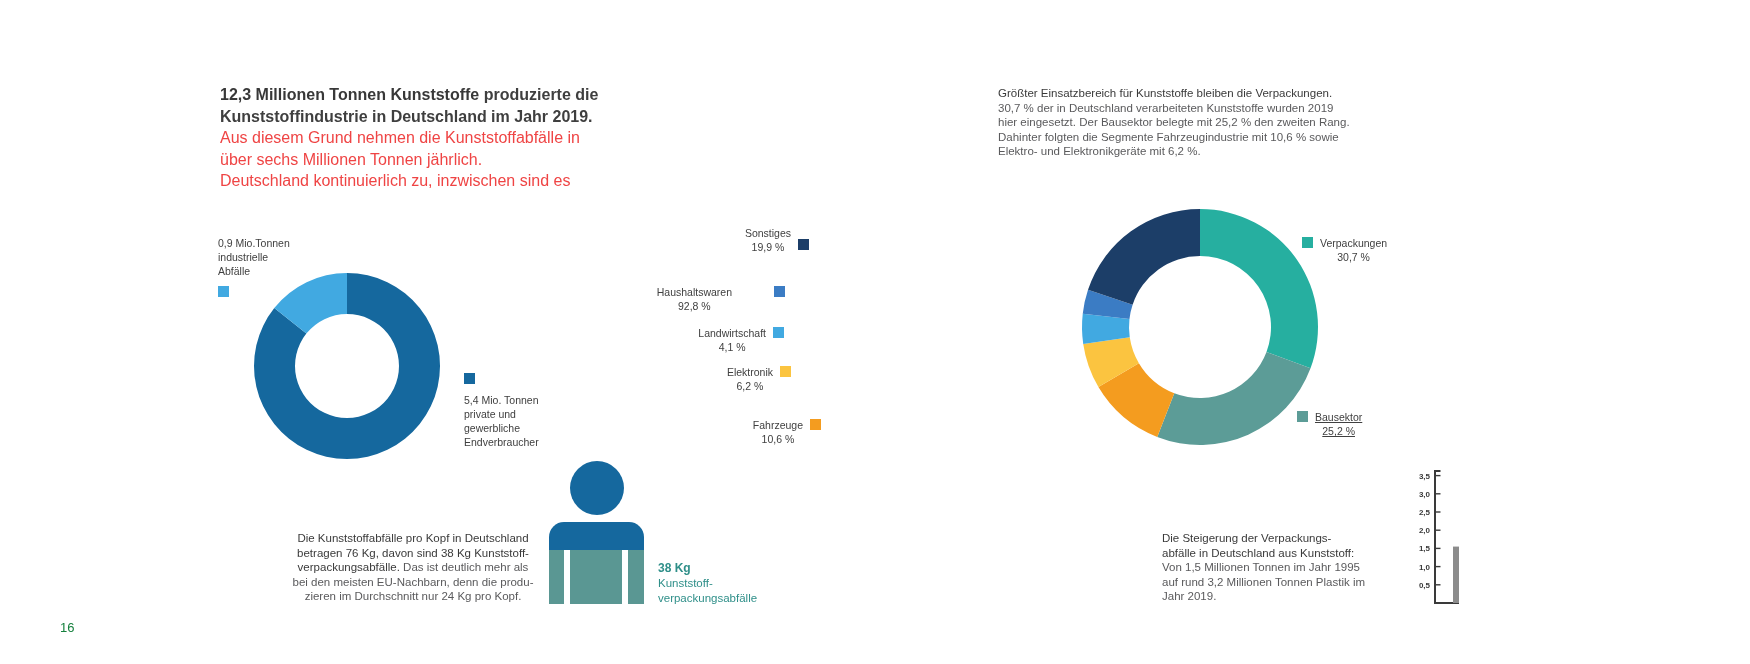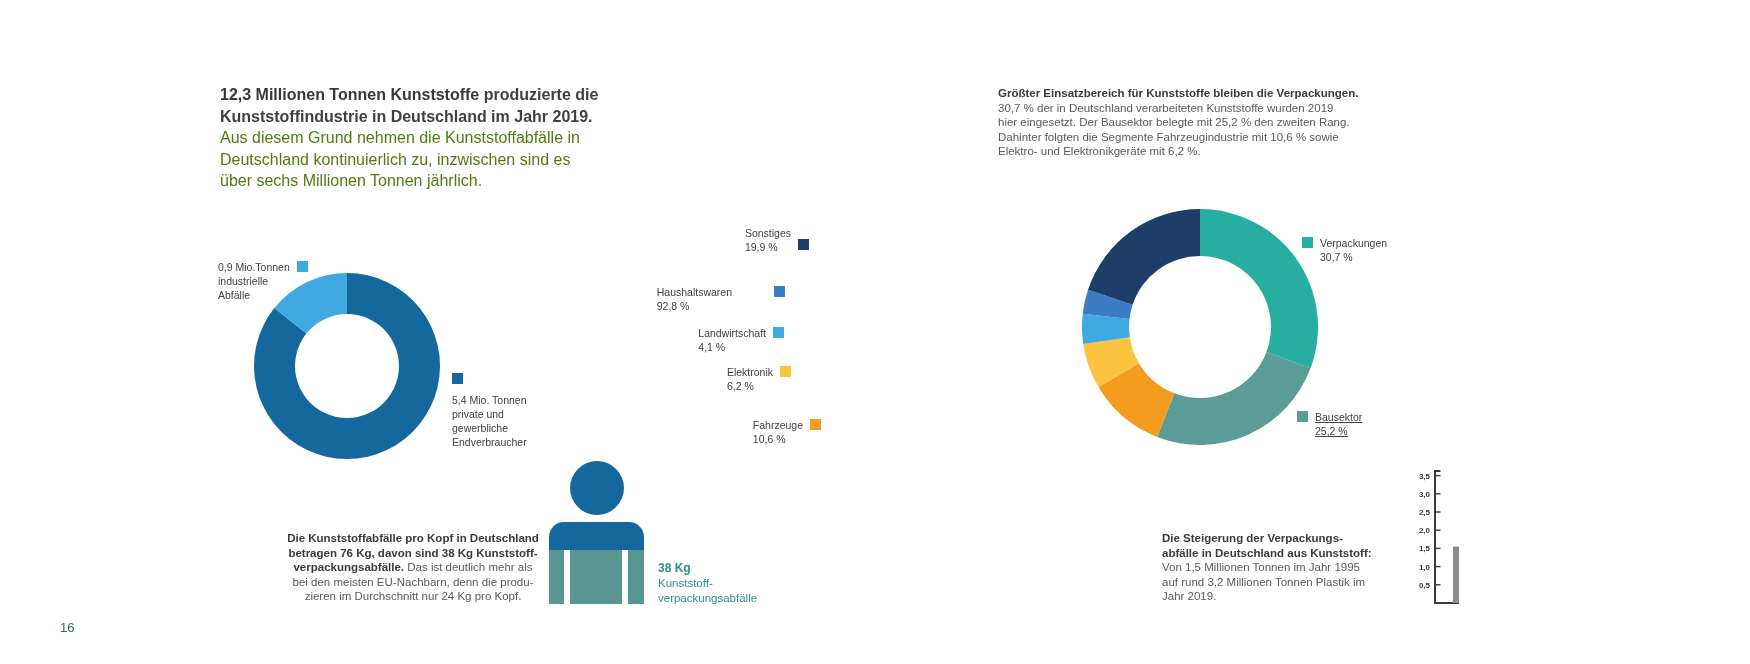--- a/index.html
+++ b/index.html
@@ -3,30 +3,30 @@
 <meta charset="utf-8">
 <style>
   html,body{margin:0;padding:0;background:#fff;}
   body{font-family:"Liberation Sans",sans-serif;}
   .spread{position:relative;width:1459px;height:664px;background:#ffffff;overflow:hidden;}
 
   
   .headline-lg{position:absolute;font-size:16px;line-height:21.5px;color:#5A5A5C;}
   .headline-lg .b{font-weight:700;color:#383838;}
   .headline-lg .m{font-weight:600;color:#3F3F3F;}
-  .headline-lg .r{font-weight:400;color:#4d7c0f;}
+  .headline-lg .r{font-weight:400;color:#ef4444;}
 
   
   .headline-sm,.body-txt{position:absolute;font-size:11.5px;line-height:14.5px;color:#5A5A5C;}
-  .headline-sm .b,.body-txt .b{font-weight:700;color:#3A3A3A;}
+  .headline-sm .b,.body-txt .b{font-weight:400;color:#3A3A3A;}
   .headline-sm .r,.body-txt .r{font-weight:400;color:#5A5A5C;}
 
   
   .donut-label{position:absolute;display:flex;align-items:flex-start;gap:7px;font-size:10.5px;line-height:14px;color:#404040;}
-  .donut-label .txt{}
+  .donut-label .txt{text-align:center;}
   .donut-label .txt-left{text-align:left;}
   .lbl-sq{width:11px;height:11px;flex:0 0 11px;margin-top:1px;background:#999;}
   .sq-low{margin-top:13px;}
   .consumer-label{position:absolute;font-size:10.5px;line-height:14px;color:#404040;}
   .consumer-label .txt-left{margin-top:9px;}
 
   
   .person{position:absolute;left:549px;top:461px;width:95px;height:143px;}
   .person-head{position:absolute;left:21px;top:0;width:54px;height:54px;border-radius:50%;background:var(--primary_blue);}
   .person-shoulders{position:absolute;left:0;top:61px;width:95px;height:28px;background:var(--primary_blue);border-radius:15px 15px 0 0;}
@@ -43,39 +43,39 @@
 <body>
 
 <div class="spread">
 
   <section>
 
     <div class="headline-lg" style="left:220px;top:84px;width:410px;">
         <div><span class="b">12,3 Millionen Tonnen Kunststoffe</span><span class="m"> produzierte die</span></div>
         <div><span class="m">Kunststoffindustrie in Deutschland im Jahr 2019.</span></div>
         <div><span class="r">Aus diesem Grund nehmen die Kunststoffabfälle in</span></div>
+        <div><span class="r">über sechs Millionen Tonnen jährlich.</span></div>
         <div><span class="r">Deutschland kontinuierlich zu, inzwischen sind es</span></div>
-        <div><span class="r">über sechs Millionen Tonnen jährlich.</span></div>
       </div>
 
     <svg style="left:247px;top:266px;" width="200" height="200" viewBox="0 0 200 200">
         <path d="M100.00,7.00 A93,93 0 1 1 27.29,42.02 L59.34,67.58 A52,52 0 1 0 100.00,48.00 Z" fill="#15689E"></path>
         <path d="M27.29,42.02 A93,93 0 0 1 100.00,7.00 L100.00,48.00 A52,52 0 0 0 59.34,67.58 Z" fill="#41A9E1"></path>
       </svg>
 
-    <div class="donut-label" style="left:218px;top:260px;">
+    <div class="donut-label" style="left:218px;top:236px;flex-direction:column;">
       <div class="txt-left">
         <div>0,9 Mio.Tonnen</div>
         <div>industrielle</div>
         <div>Abfälle</div>
       </div>
       <span class="lbl-sq" style="background: rgb(65, 169, 225);"></span>
     </div>
 
-    <div class="consumer-label" style="left:452px;top:372px;">
+    <div class="consumer-label" style="left:464px;top:372px;">
       <span class="lbl-sq" style="display: block; background: rgb(21, 104, 158);"></span>
       <div class="txt-left">
         <div>5,4 Mio. Tonnen</div>
         <div>private und</div>
         <div>gewerbliche</div>
         <div>Endverbraucher</div>
       </div>
     </div>
 
     <div class="person">

